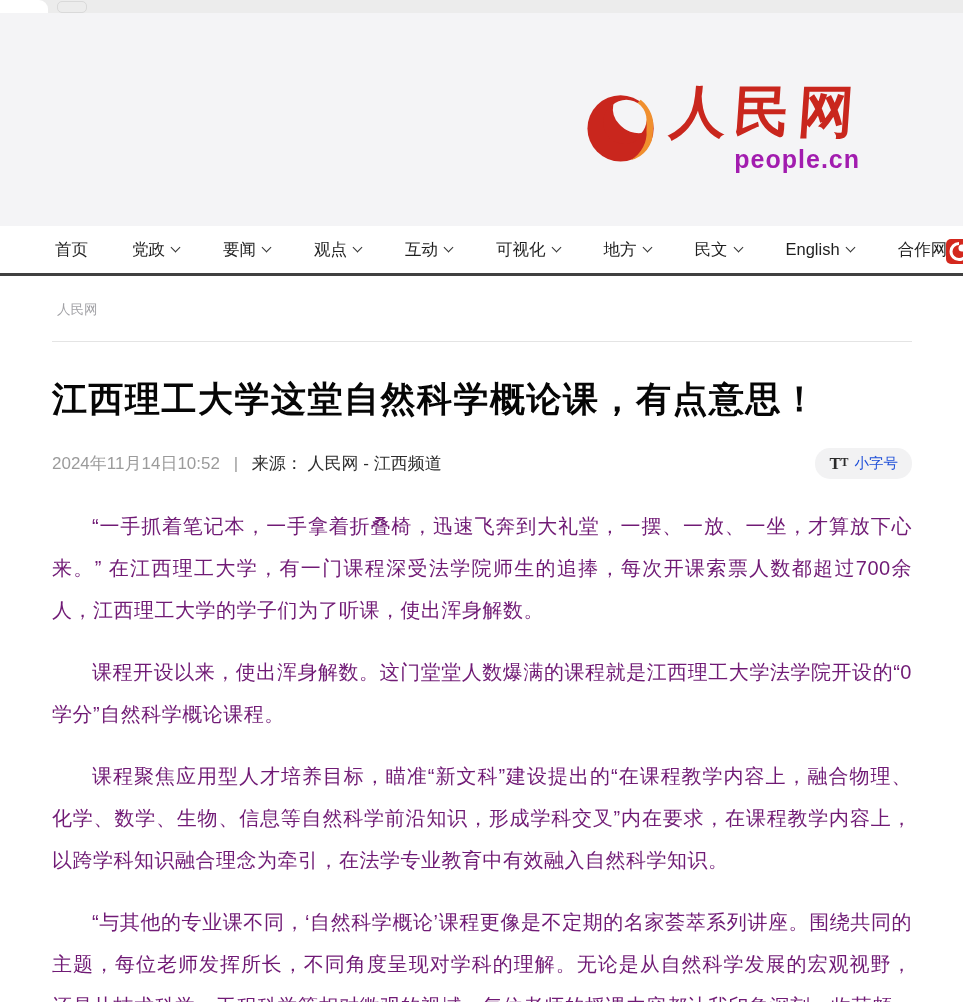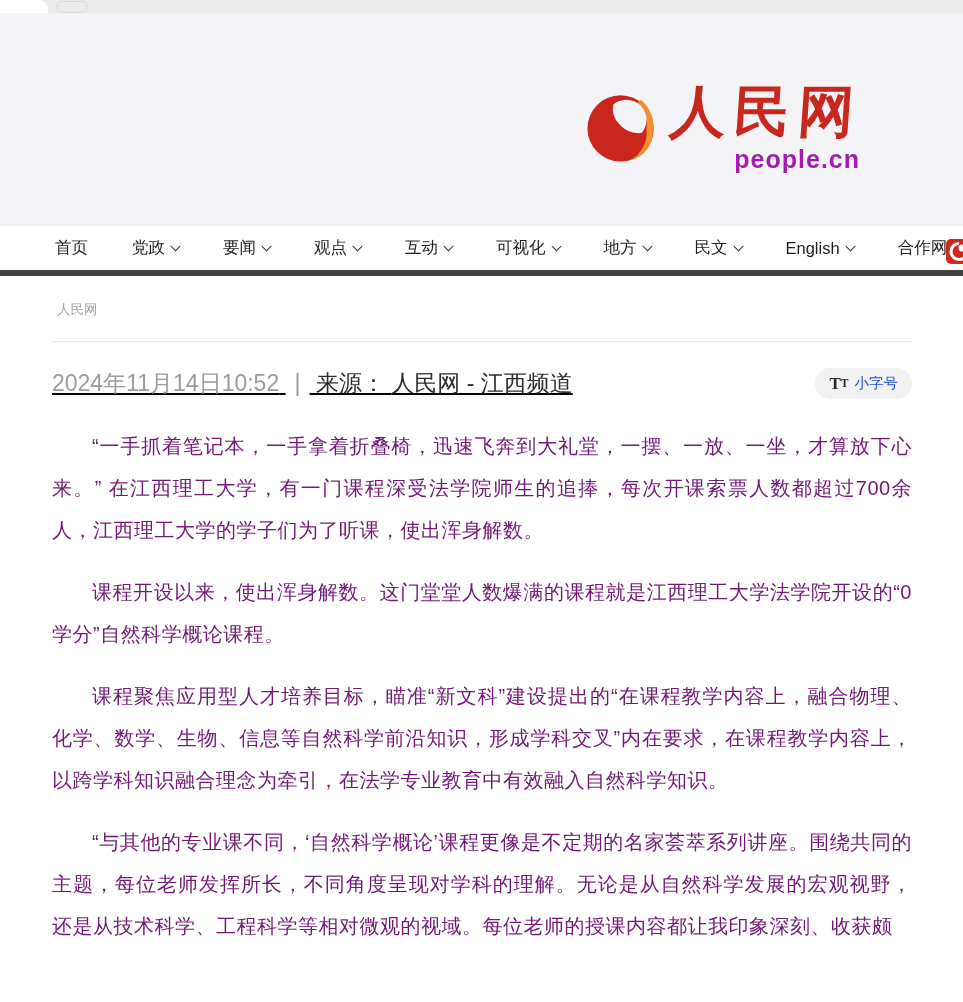--- a/index.html
+++ b/index.html
@@ -31,21 +31,21 @@
     line-height: 1.1; transform: skewX(-4deg); white-space: nowrap;
   }
   .logo-en {
     font-size: 25px; font-weight: 700; color: #a21caf; letter-spacing: 1px;
     margin-top: 2px; margin-right: 2px;
   }
 
   
   .navbar {
     position: relative; width: 100%; height: 50px; background: #ffffff;
-    border-bottom: 6px solid #404040;
+    border-bottom: 3px solid #404040;
     display: flex; align-items: center; padding-left: 55px;
   }
   .nav-item {
     display: inline-flex; align-items: center; margin-right: 44px;
     font-size: 16.5px; color: #1f1f1f; text-decoration: none; cursor: pointer;
     white-space: nowrap;
   }
   .chev {
     display: inline-block; width: 7px; height: 7px; margin-left: 7px; margin-top: -4px;
     border-right: 1.6px solid #333; border-bottom: 1.6px solid #333;
@@ -63,21 +63,21 @@
 
   
   .article { margin-left: 52px; width: 860px; }
   .article-title {
     margin-top: 34px; font-size: 35px; font-weight: 700; color: #060606;
     letter-spacing: 1.5px; line-height: 1.3;
   }
   .meta-row {
     margin-top: 26px; display: flex; align-items: center; justify-content: space-between;
   }
-  .meta-left { font-size: 23px; text-decoration: underline; }
+  .meta-left { font-size: 17px; }
   .meta-date { color: #9b9b9b; }
   .meta-sep { color: #9b9b9b; padding: 0 9px; }
   .meta-source-label, .meta-source { color: #2d2d2d; }
   .font-size-btn {
     display: inline-flex; align-items: center; background: #f2f2f3;
     border: none; border-radius: 15px; padding: 6px 14px; cursor: pointer;
   }
   .tt-icon { font-family: "Liberation Serif", "DejaVu Serif", serif; color: #2a2a2a; line-height: 1; }
   .tt-big { font-size: 17px; font-weight: 700; }
   .tt-small { font-size: 11.5px; font-weight: 700; }
@@ -161,20 +161,21 @@
     </svg>
   </div>
 </div>
 
 <div class="breadcrumb-row">
   <span class="breadcrumb">人民网</span>
 </div>
 <div class="divider"></div>
 
 <div class="article">
+  <h1 class="article-title">江西理工大学这堂自然科学概论课，有点意思！</h1>
 
   <div class="meta-row">
     <div class="meta-left">
       <span class="meta-date">2024年11月14日10:52</span>
       <span class="meta-sep">|</span>
       <span class="meta-source-label">来源：</span>
       <span class="meta-source">人民网 - 江西频道</span>
     </div>
     <button class="font-size-btn">
       <span class="tt-icon tt-big">T</span>

